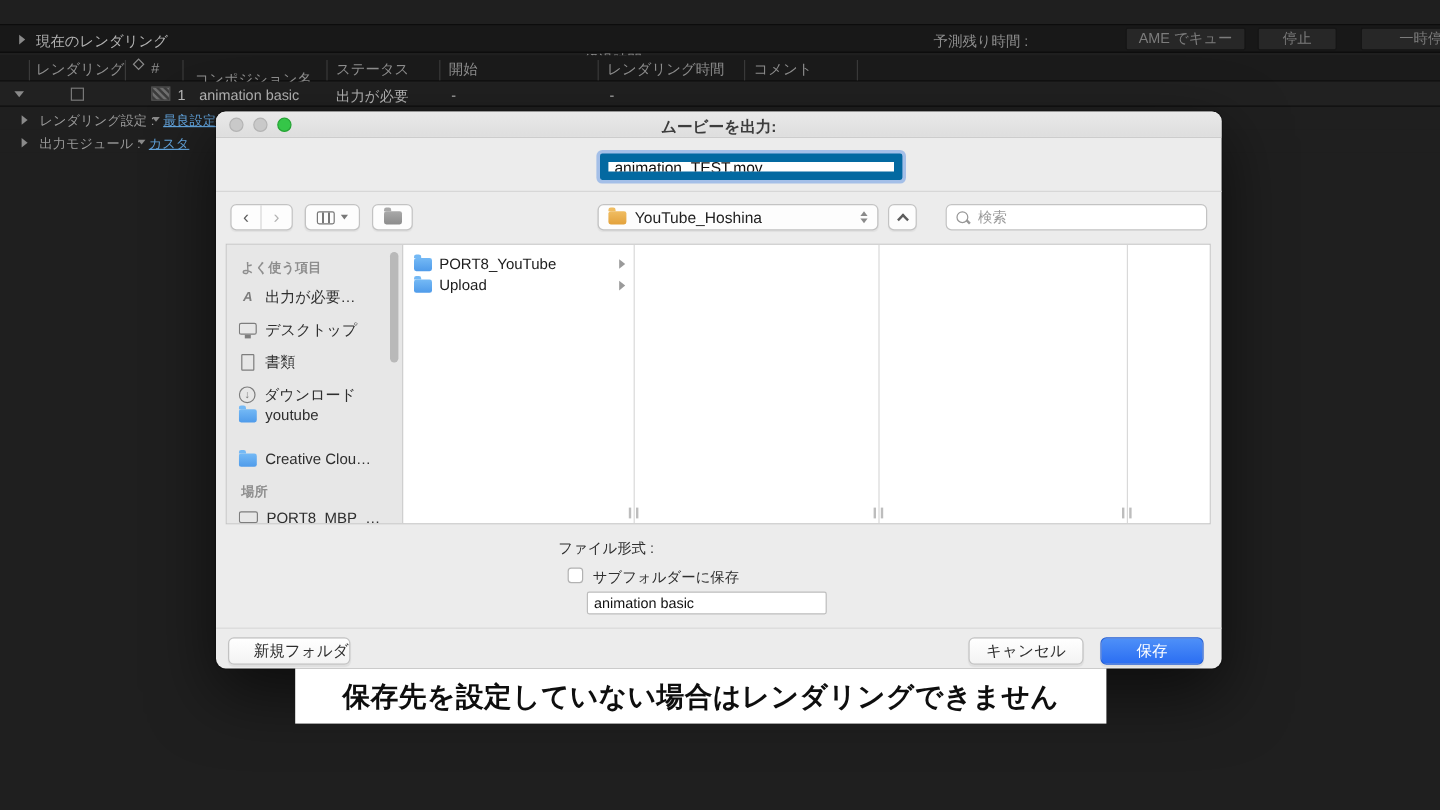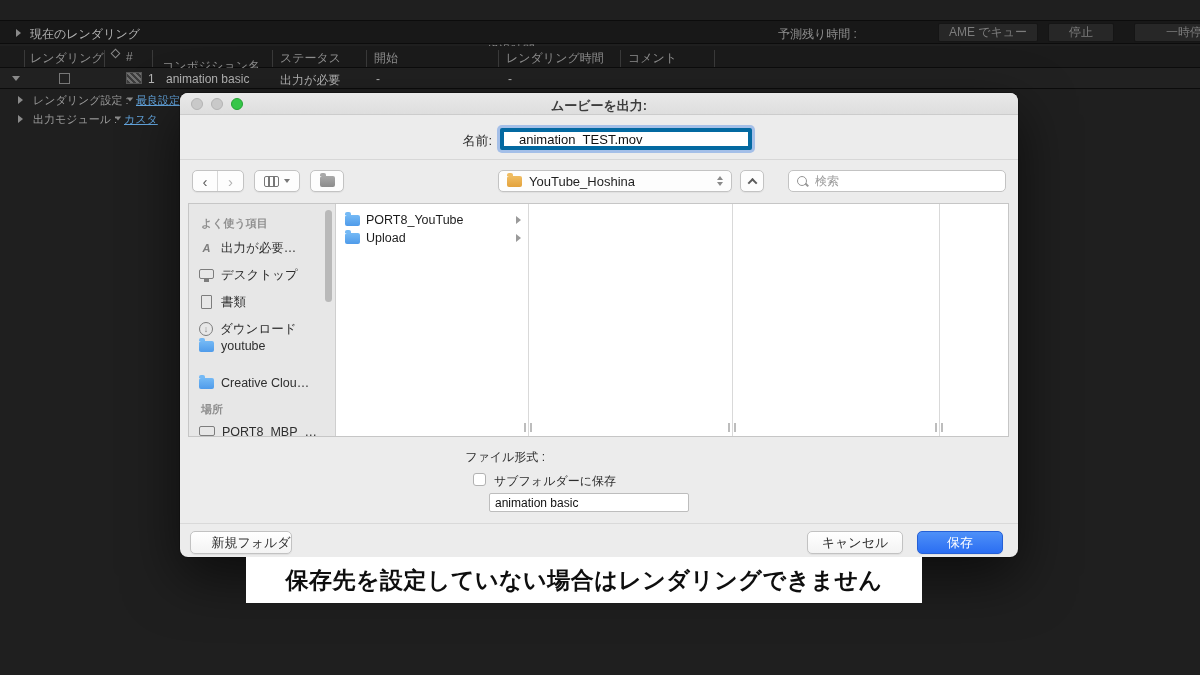--- a/index.html
+++ b/index.html
@@ -38,21 +38,21 @@
   .titlebar { position:absolute; left:0; top:0; width:100%; height:22px;
               background:linear-gradient(#e9e9e9,#dedede); border-bottom:1px solid #cccccc; border-radius:8px 8px 0 0; }
   .traffic { position:absolute; left:11px; top:5px; display:flex; gap:8px; }
   .light { width:12px; height:12px; border-radius:50%; }
   .light.close, .light.min { background:#c9c9c9; border:1px solid #b4b4b4; }
   .light.zoom { background:#35c648; border:1px solid #25a334; }
   .dlg-title { position:absolute; left:0; top:4px; width:100%; text-align:center; font-size:13px; font-weight:bold; color:#3d3d3d; }
 
   .name-label { position:absolute; left:0; top:39px; width:312px; text-align:right; font-size:13px; color:#2e2e2e; }
   .name-input { position:absolute; left:320px; top:35px; width:252px; height:22px; font-size:13px; color:#111;
-                border:4px solid #0369a1; border-radius:2px; padding:0 15px; outline:none;
+                border:7px solid #0369a1; border-radius:2px; padding:0 5px; outline:none;
                 box-shadow:0 0 0 3px rgba(105,155,230,.55); background:#fff; }
   .name-sep { position:absolute; left:0; top:66px; width:100%; height:1px; background:#d7d7d7; }
 
   .tool { position:absolute; top:77px; height:22px; background:#fdfdfd; border:1px solid #c3c3c3; border-radius:5px;
           display:flex; align-items:center; justify-content:center; box-shadow:0 1px 1px rgba(0,0,0,.05); }
   .navgrp { left:12px; width:52px; padding:0; }
   .navgrp .half { width:50%; height:100%; display:flex; align-items:center; justify-content:center; font-size:15px; }
   .navgrp .half.back { color:#5c5c5c; border-right:1px solid #d7d7d7; }
   .navgrp .half.fwd { color:#b3b3b3; }
   .viewbtn { left:74px; width:46px; gap:5px; }
@@ -193,21 +193,20 @@
   <div class="dialog">
     <div class="titlebar">
       <div class="traffic">
         <span class="light close"></span>
         <span class="light min"></span>
         <span class="light zoom"></span>
       </div>
       <div class="dlg-title">ムービーを出力:</div>
     </div>
 
-    <div class="name-label">名前:</div>
     <input class="name-input" value="animation_TEST.mov" style="">
     <div class="name-sep"></div>
 
     <div class="tool navgrp">
       <span class="half back">‹</span>
       <span class="half fwd">›</span>
     </div>
     <div class="tool viewbtn">
       <span class="icon-columns"></span>
       <span class="caret-down"></span>

